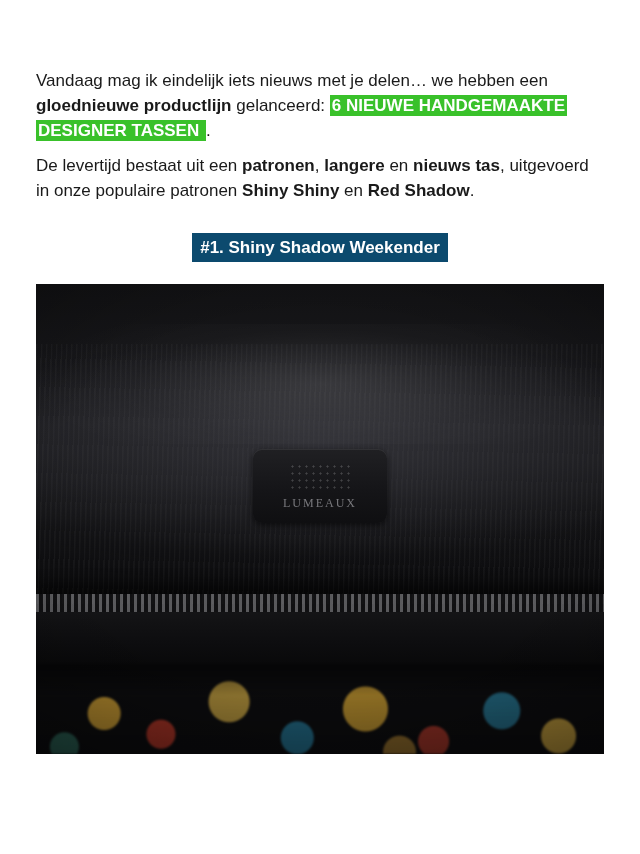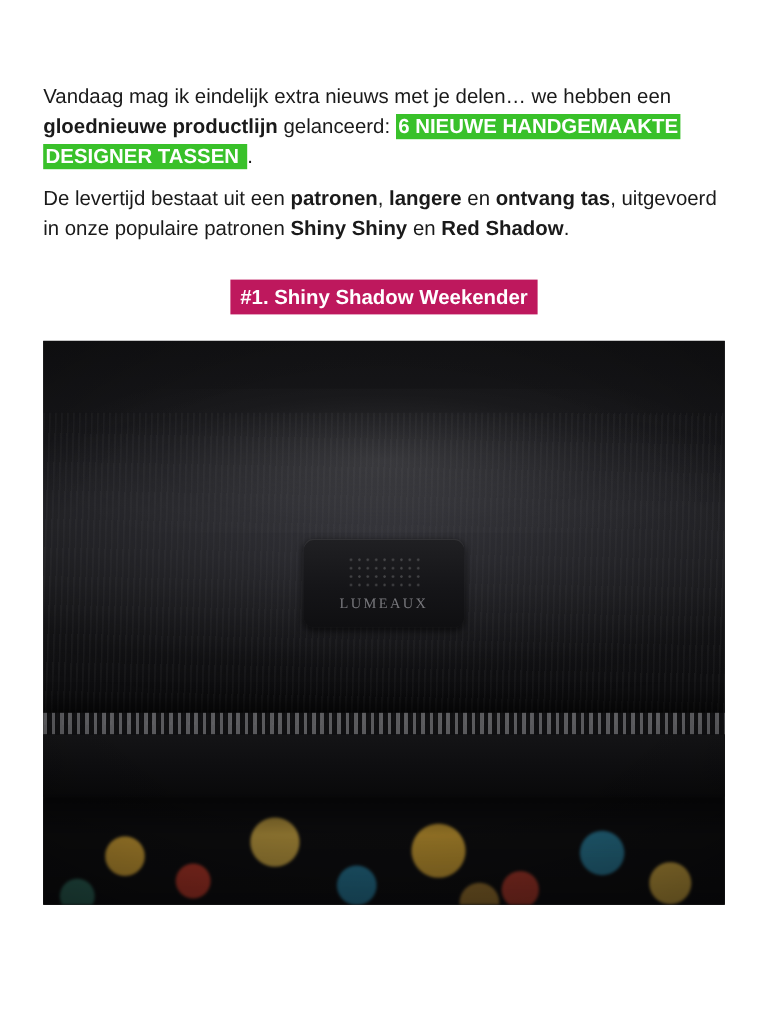--- a/index.html
+++ b/index.html
@@ -42,21 +42,21 @@
     box-decoration-break: clone;
     -webkit-box-decoration-break: clone;
   }
 
   .heading-wrap {
     margin-top: 30px;
     text-align: center;
   }
   .heading-chip {
     display: inline-block;
-    background: #be185d;
+    background: #0c4a6e;
     color: #ffffff;
     font-weight: bold;
     font-size: 17px;
     line-height: 23px;
     padding: 3px 8px;
   }
 
   .figure {
     margin-top: 22px;
     width: 568px;
@@ -172,24 +172,24 @@
     pointer-events: none;
   }
 </style>
 </head>
 <body>
 
 <div class="page">
 
   <div class="spacer-top"></div>
 
-  <p class="para"><span>Vandaag mag ik eindelijk extra nieuws met je delen… we hebben een </span><span class="b">gloednieuwe productlijn</span><span> gelanceerd: </span><span class="hl-green">6 NIEUWE HANDGEMAAKTE DESIGNER TASSEN </span><span>.</span></p>
-
-
-  <p class="para"><span>De levertijd bestaat uit een </span><span class="b">patronen</span><span>, </span><span class="b">langere</span><span> en </span><span class="b">ontvang tas</span><span>, uitgevoerd in onze populaire patronen </span><span class="b">Shiny Shiny</span><span> en </span><span class="b">Red Shadow</span><span>.</span></p>
+  <p class="para"><span>Vandaag mag ik eindelijk iets nieuws met je delen… we hebben een </span><span class="b">gloednieuwe productlijn</span><span> gelanceerd: </span><span class="hl-green">6 NIEUWE HANDGEMAAKTE DESIGNER TASSEN </span><span>.</span></p>
+
+
+  <p class="para"><span>De levertijd bestaat uit een </span><span class="b">patronen</span><span>, </span><span class="b">langere</span><span> en </span><span class="b">nieuws tas</span><span>, uitgevoerd in onze populaire patronen </span><span class="b">Shiny Shiny</span><span> en </span><span class="b">Red Shadow</span><span>.</span></p>
 
   <div class="heading-wrap">
     <span class="heading-chip">#1. Shiny Shadow Weekender</span>
   </div>
 
   <div class="figure">
     <div class="photo"></div>
     <div class="lining"></div>
     <div class="sheen"></div>
     <div class="patch">

